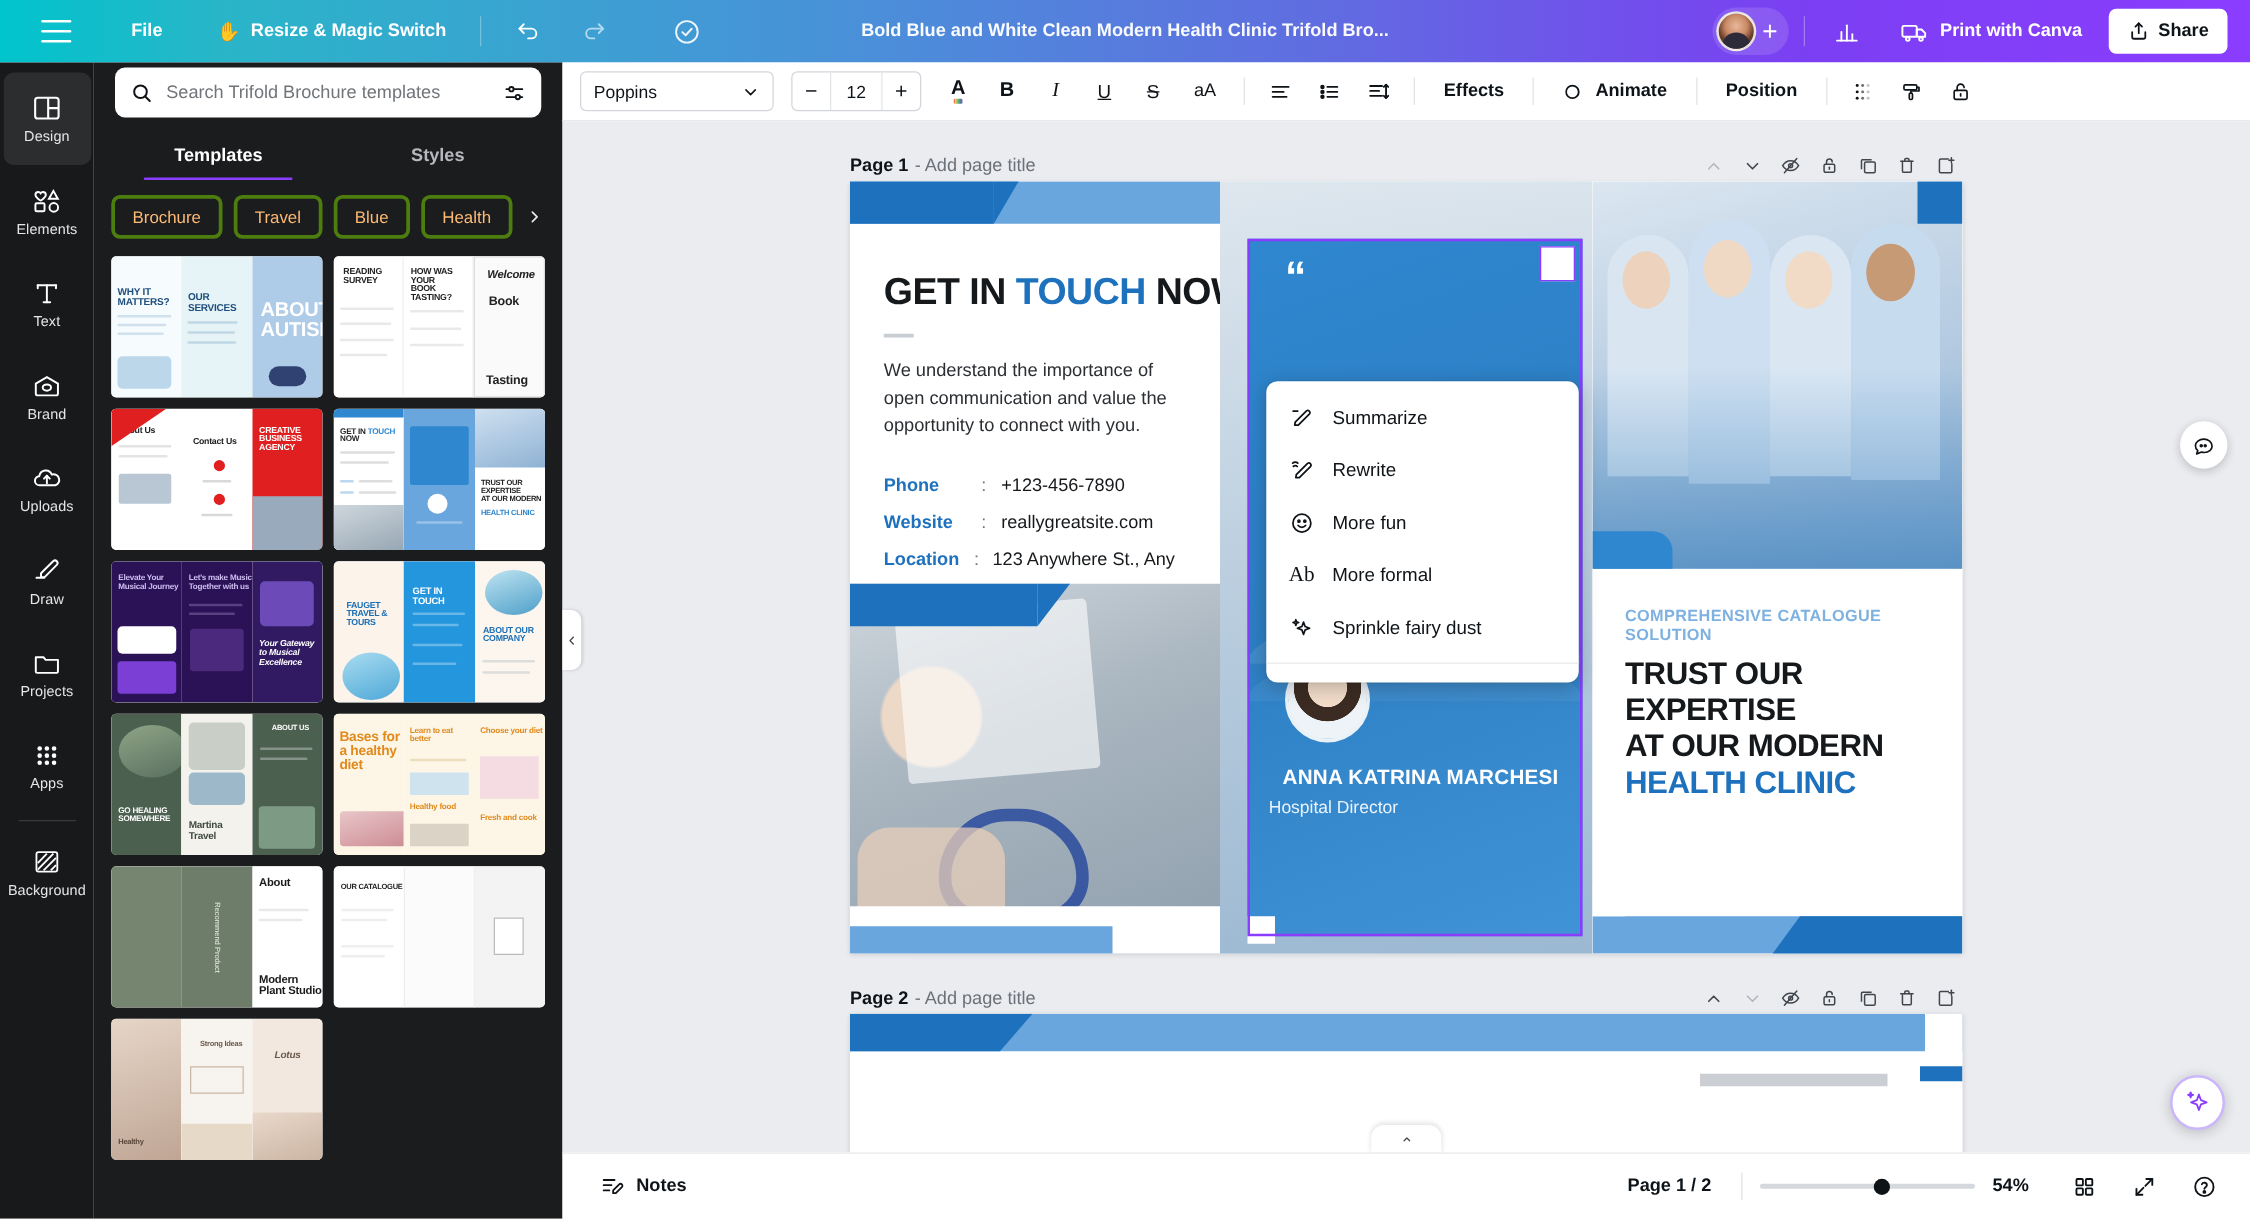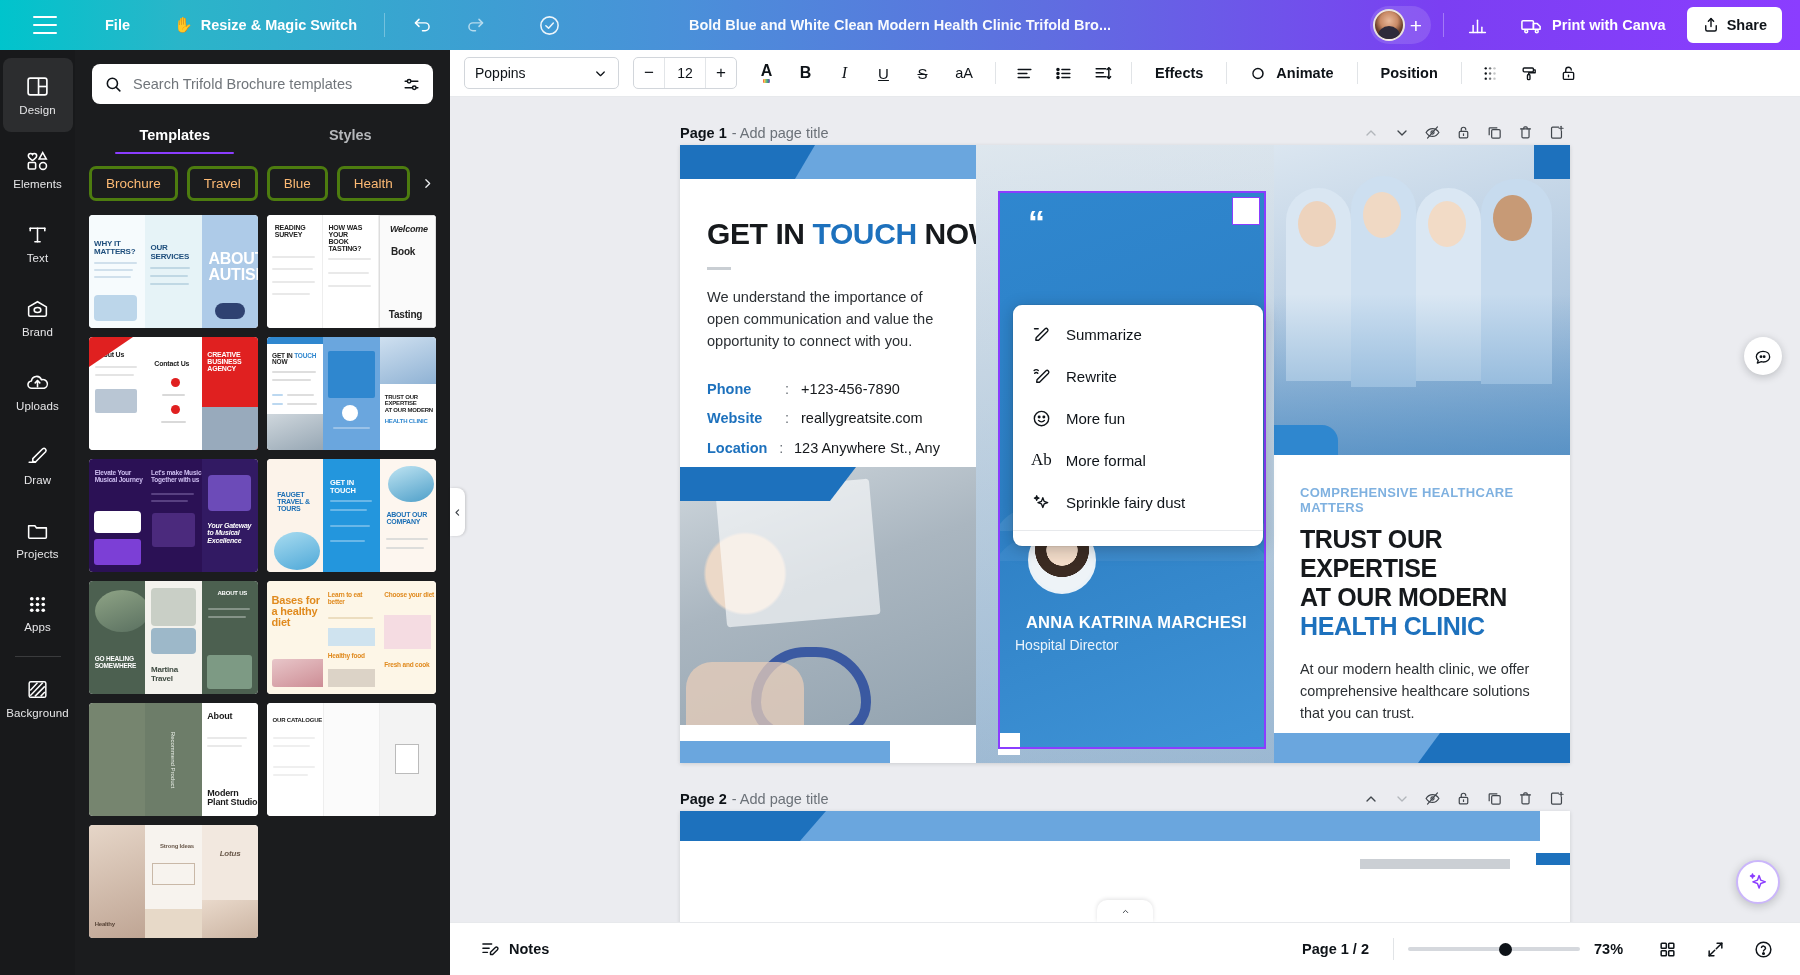--- a/index.html
+++ b/index.html
@@ -64,21 +64,21 @@
   }
   .rail-item.active { background: #2c2d2f; }
   .rail-label { font-size: 11.5px; letter-spacing: .1px; }
   .rail-div { width: 46px; height: 1px; background: #3a3b3d; margin: 6px 0 4px; }
 
   
   .panel {
     position: absolute; top: 50px; left: 75px; width: 375px; height: 925px;
     background: #1b1c1e; overflow: hidden;
   }
-  .srch-wrap { padding: 14px 17px 0; }
+  .srch-wrap { padding: 4px 17px 0; }
   .srch {
     display: flex; align-items: center; gap: 10px;
     background: #fff; border-radius: 8px; height: 40px; padding: 0 12px;
   }
   .srch input {
     flex: 1; border: 0; outline: 0; font-size: 14.5px;
     font-family: "Liberation Sans", sans-serif; color: #0e1318; background: transparent;
   }
   .srch input::placeholder { color: #70757a; }
   .tabs { display: flex; margin-top: 14px; padding: 0 12px; }
@@ -970,25 +970,24 @@
             <div style="position:absolute;left:8%;top:18%;width:13%;height:15%;border-radius:50%;background:#edd3bd"></div>
             <div style="position:absolute;left:30%;top:15%;width:13%;height:15%;border-radius:50%;background:#f0d9c4"></div>
             <div style="position:absolute;left:52%;top:18%;width:13%;height:15%;border-radius:50%;background:#f2dbc6"></div>
             <div style="position:absolute;left:74%;top:16%;width:13%;height:15%;border-radius:50%;background:#c79a76"></div>
             <div style="position:absolute;left:0;bottom:0;right:0;height:52%;background:linear-gradient(180deg,rgba(45,120,185,.0),rgba(45,120,185,.55))"></div>
             <div style="position:absolute;top:0;right:0;width:36px;height:34px;background:#1d71bd"></div>
             <div style="position:absolute;bottom:0;left:0;width:64px;height:30px;background:#2f87cf;border-radius:0 16px 0 0"></div>
           </div>
 
           <div style="position:absolute;left:26px;right:22px;top:340px">
-            <div class="ttl" style="font-size:13px;color:#7fb1e0;letter-spacing:.3px">COMPREHENSIVE HEALTHCARE MATTERS</div>
+            <div class="ttl" style="font-size:13px;color:#7fb1e0;letter-spacing:.3px">COMPREHENSIVE CATALOGUE SOLUTION</div>
             <div class="ttl" style="font-size:25px;color:#16191c;margin-top:10px;line-height:1.16">TRUST OUR EXPERTISE</div>
             <div class="ttl" style="font-size:25px;color:#16191c;line-height:1.16">AT OUR MODERN</div>
             <div class="ttl" style="font-size:25px;color:#1d71bd;line-height:1.16">HEALTH CLINIC</div>
-            <div style="font-size:14.4px;line-height:1.52;color:#2b2f33;margin-top:18px;width:250px">At our modern health clinic, we offer comprehensive healthcare solutions that you can trust.</div>
           </div>
 
           <div style="position:absolute;left:0;right:0;bottom:0;height:30px;background:#6aa6de"></div>
           <div style="position:absolute;right:0;bottom:0;width:130px;height:30px;background:#1d71bd"></div>
           <div style="position:absolute;right:130px;bottom:0;width:0;height:0;border-right:22px solid #1d71bd;border-top:30px solid transparent"></div>
           <div style="position:absolute;left:0;bottom:30px;width:26px;height:26px;background:#fff"></div>
         </div>
       </div>
     </div>
 
@@ -1133,21 +1132,21 @@
       </span>
       <span>Notes</span>
     </div>
     <div class="st-right">
       <span class="pg-ind">Page 1 / 2</span>
       <span class="st-div"></span>
       <span class="zrange">
         <span class="ztrack"></span>
         <span class="zknob"></span>
       </span>
-      <span class="zval">73%</span>
+      <span class="zval">54%</span>
       <span class="sti">
         <svg width="19" height="19" viewBox="0 0 24 24" fill="none" stroke="#0e1318" stroke-width="1.9">
             <rect x="4" y="4" width="6.5" height="6.5" rx="1"></rect>
             <rect x="13.5" y="4" width="6.5" height="6.5" rx="1"></rect>
             <rect x="4" y="13.5" width="6.5" height="6.5" rx="1"></rect>
             <rect x="13.5" y="13.5" width="6.5" height="6.5" rx="1"></rect>
           </svg>
       </span>
       <span class="sti">
         <svg width="19" height="19" viewBox="0 0 24 24" fill="none" stroke="#0e1318" stroke-width="1.9" stroke-linecap="round" stroke-linejoin="round">

